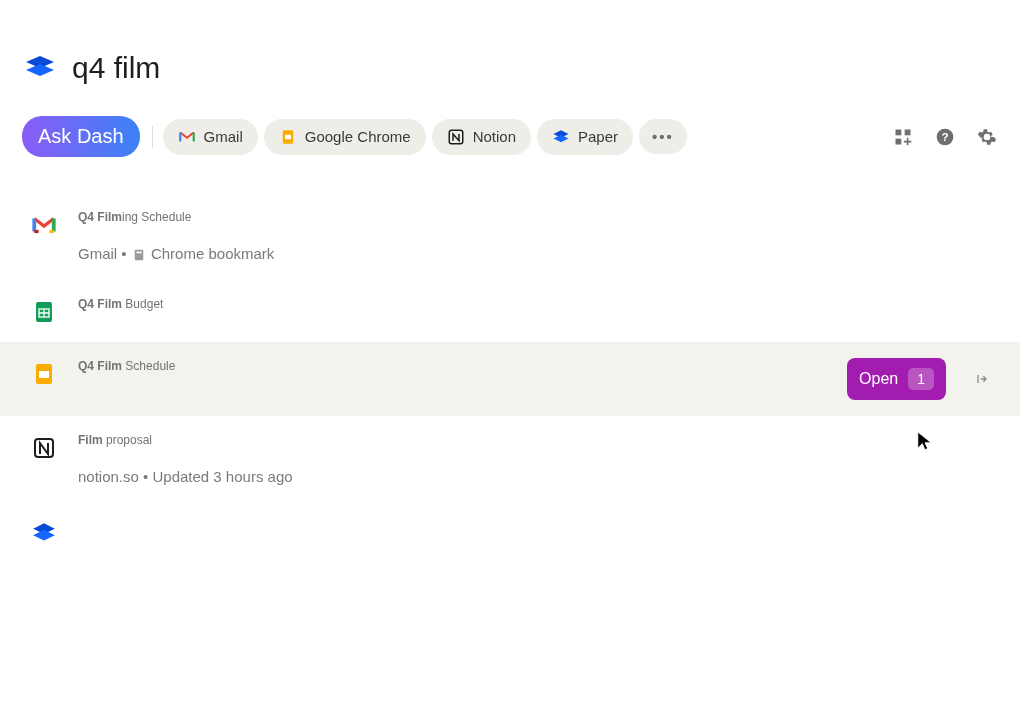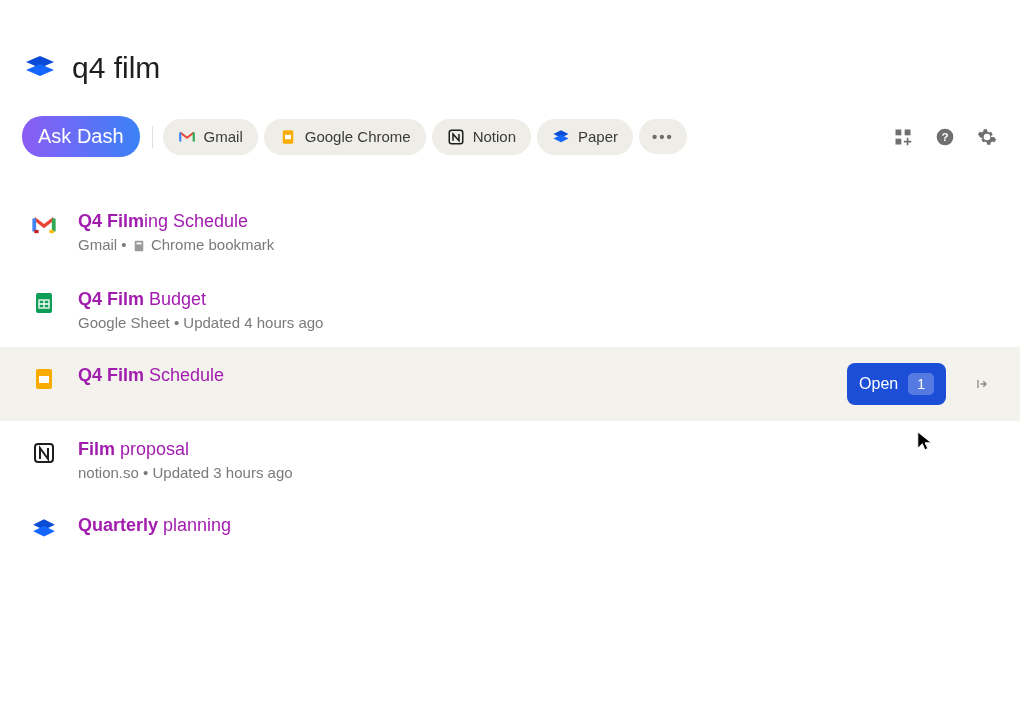--- a/index.html
+++ b/index.html
@@ -79,26 +79,26 @@
     align-items: flex-start;
     gap: 20px;
     padding: 16px 28px 16px 30px;
     position: relative;
   }
   .row.highlight {
     background: #f4f2ed;
   }
   .row-icon { width: 28px; height: 28px; flex-shrink: 0; margin-top: 2px; display:flex; align-items:center; justify-content:center;}
   .row-body { flex: 1; }
-  .row-title { font-size: 18px; font-weight: 400; color: #a21caf; line-height: 1.35; }
+  .row-title { font-size: 12px; font-weight: 400; color: #737373; line-height: 1.35; }
   .row-title b { font-weight: 700; }
-  .row-meta { font-size: 15px; color: #7a7a7a; margin-top: 3px; }
+  .row-meta { font-size: 15px; color: #7a7a7a; margin-top: 20px; }
   .row-meta .micon { display:inline-block; vertical-align:middle; margin:0 2px;}
   .open-btn {
-    background: #1d4ed8;
+    background: #a21caf;
     color: #fff;
     border: none;
     border-radius: 8px;
     padding: 10px 12px;
     display: flex;
     align-items: center;
     gap: 10px;
     font-size: 16px;
     font-weight: 500;
     cursor: pointer;
@@ -247,21 +247,20 @@
       <svg viewBox="0 0 24 24" width="24" height="24">
         <rect x="4" y="2" width="16" height="20" rx="2" fill="#0f9d58"></rect>
         <rect x="7" y="9" width="10" height="8" fill="none" stroke="#fff" stroke-width="1.3"></rect>
         <path d="M7 13 h10 M12 9 v8" stroke="#fff" stroke-width="1.3"></path>
       </svg>
     </div>
     <div class="row-body">
       <div class="row-title">
         <b>Q4 Film</b><span> Budget</span>
       </div>
-      <div class="row-meta">Google Sheet • Updated 4 hours ago</div>
     </div>
   </div>
 
   <div class="row highlight">
     <div class="row-icon">
       <svg viewBox="0 0 24 24" width="24" height="24">
         <rect x="4" y="2" width="16" height="20" rx="2" fill="#f9ab00"></rect>
         <rect x="7" y="9" width="10" height="7" fill="#fff"></rect>
       </svg>
     </div>
@@ -298,23 +297,20 @@
   </div>
 
   <div class="row">
     <div class="row-icon">
       <svg viewBox="0 0 24 24" width="26" height="26">
         <polygon points="2,8 12,3 22,8 12,13" fill="#0a4bd6"></polygon>
         <polygon points="2,14 12,9 22,14 12,19" fill="#1565ff"></polygon>
       </svg>
     </div>
     <div class="row-body">
-      <div class="row-title">
-        <b>Quarterly</b><span> planning</span>
-      </div>
     </div>
   </div>
 
 
 </div>
 
 <div class="cursor">
   <svg viewBox="0 0 20 24" width="18" height="22">
     <path d="M2 2 L2 20 L7 15 L10 22 L13 20 L10 14 L17 14 Z" fill="#000" stroke="#fff" stroke-width="1"></path>
   </svg>

